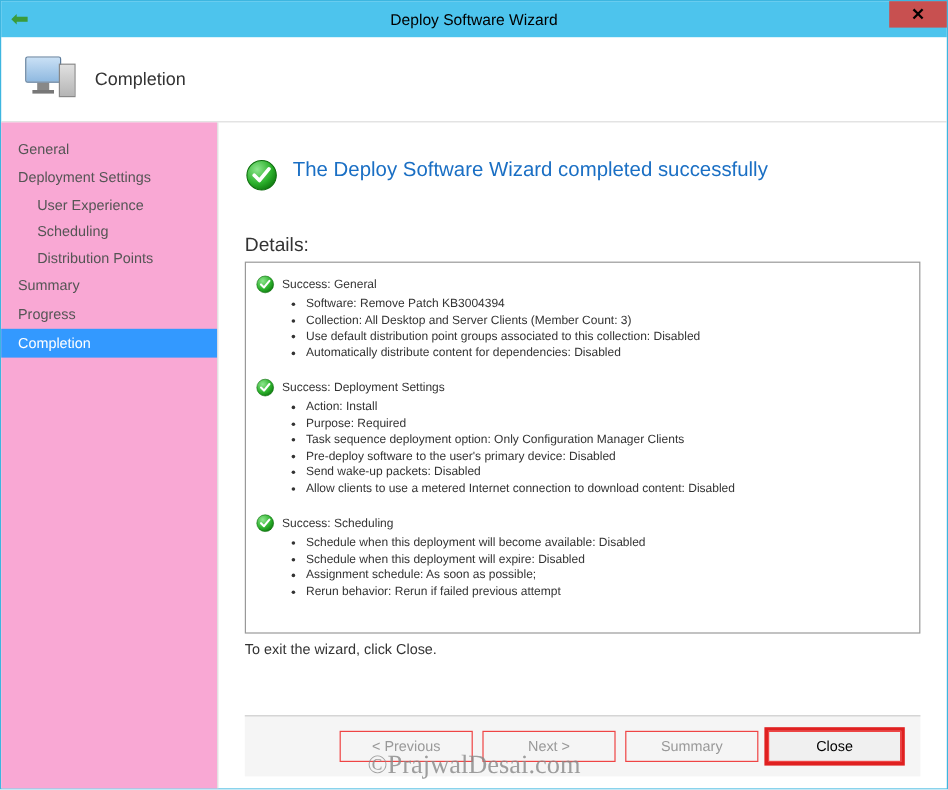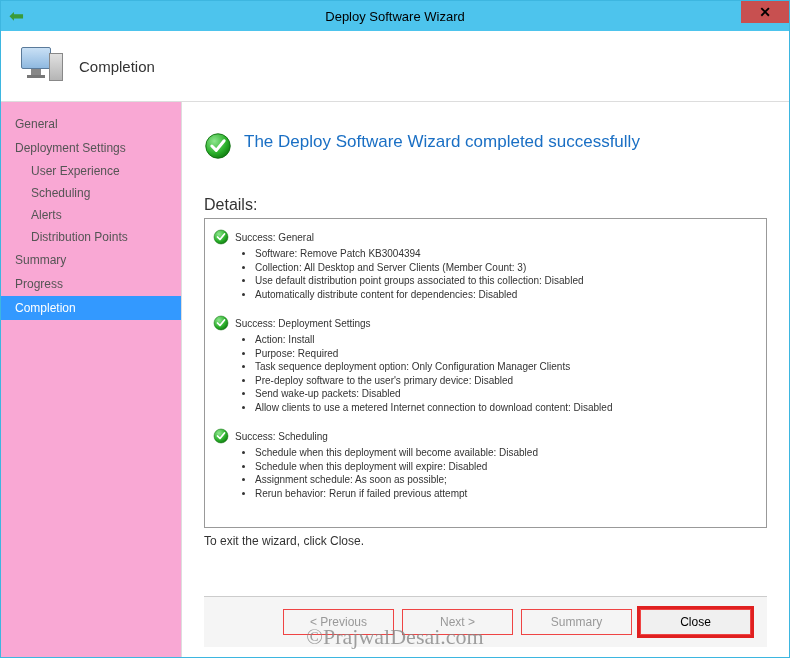--- a/index.html
+++ b/index.html
@@ -89,21 +89,20 @@
     </div>
     <div class="header-title">Completion</div>
   </div>
 
   <div class="body">
     <div class="sidebar" id="sidebar">
         <div class="sidebar-item">General</div>
         <div class="sidebar-item">Deployment Settings</div>
         <div class="sidebar-subitem">User Experience</div>
         <div class="sidebar-subitem">Scheduling</div>
-        <div class="sidebar-subitem">Alerts</div>
         <div class="sidebar-subitem">Distribution Points</div>
         <div class="sidebar-item">Summary</div>
         <div class="sidebar-item">Progress</div>
         <div class="sidebar-item selected">Completion</div>
       </div>
     <div class="divider"></div>
 
     <div class="main">
       <div class="completion-header">
         <svg class="big-check" viewBox="0 0 32 32">

